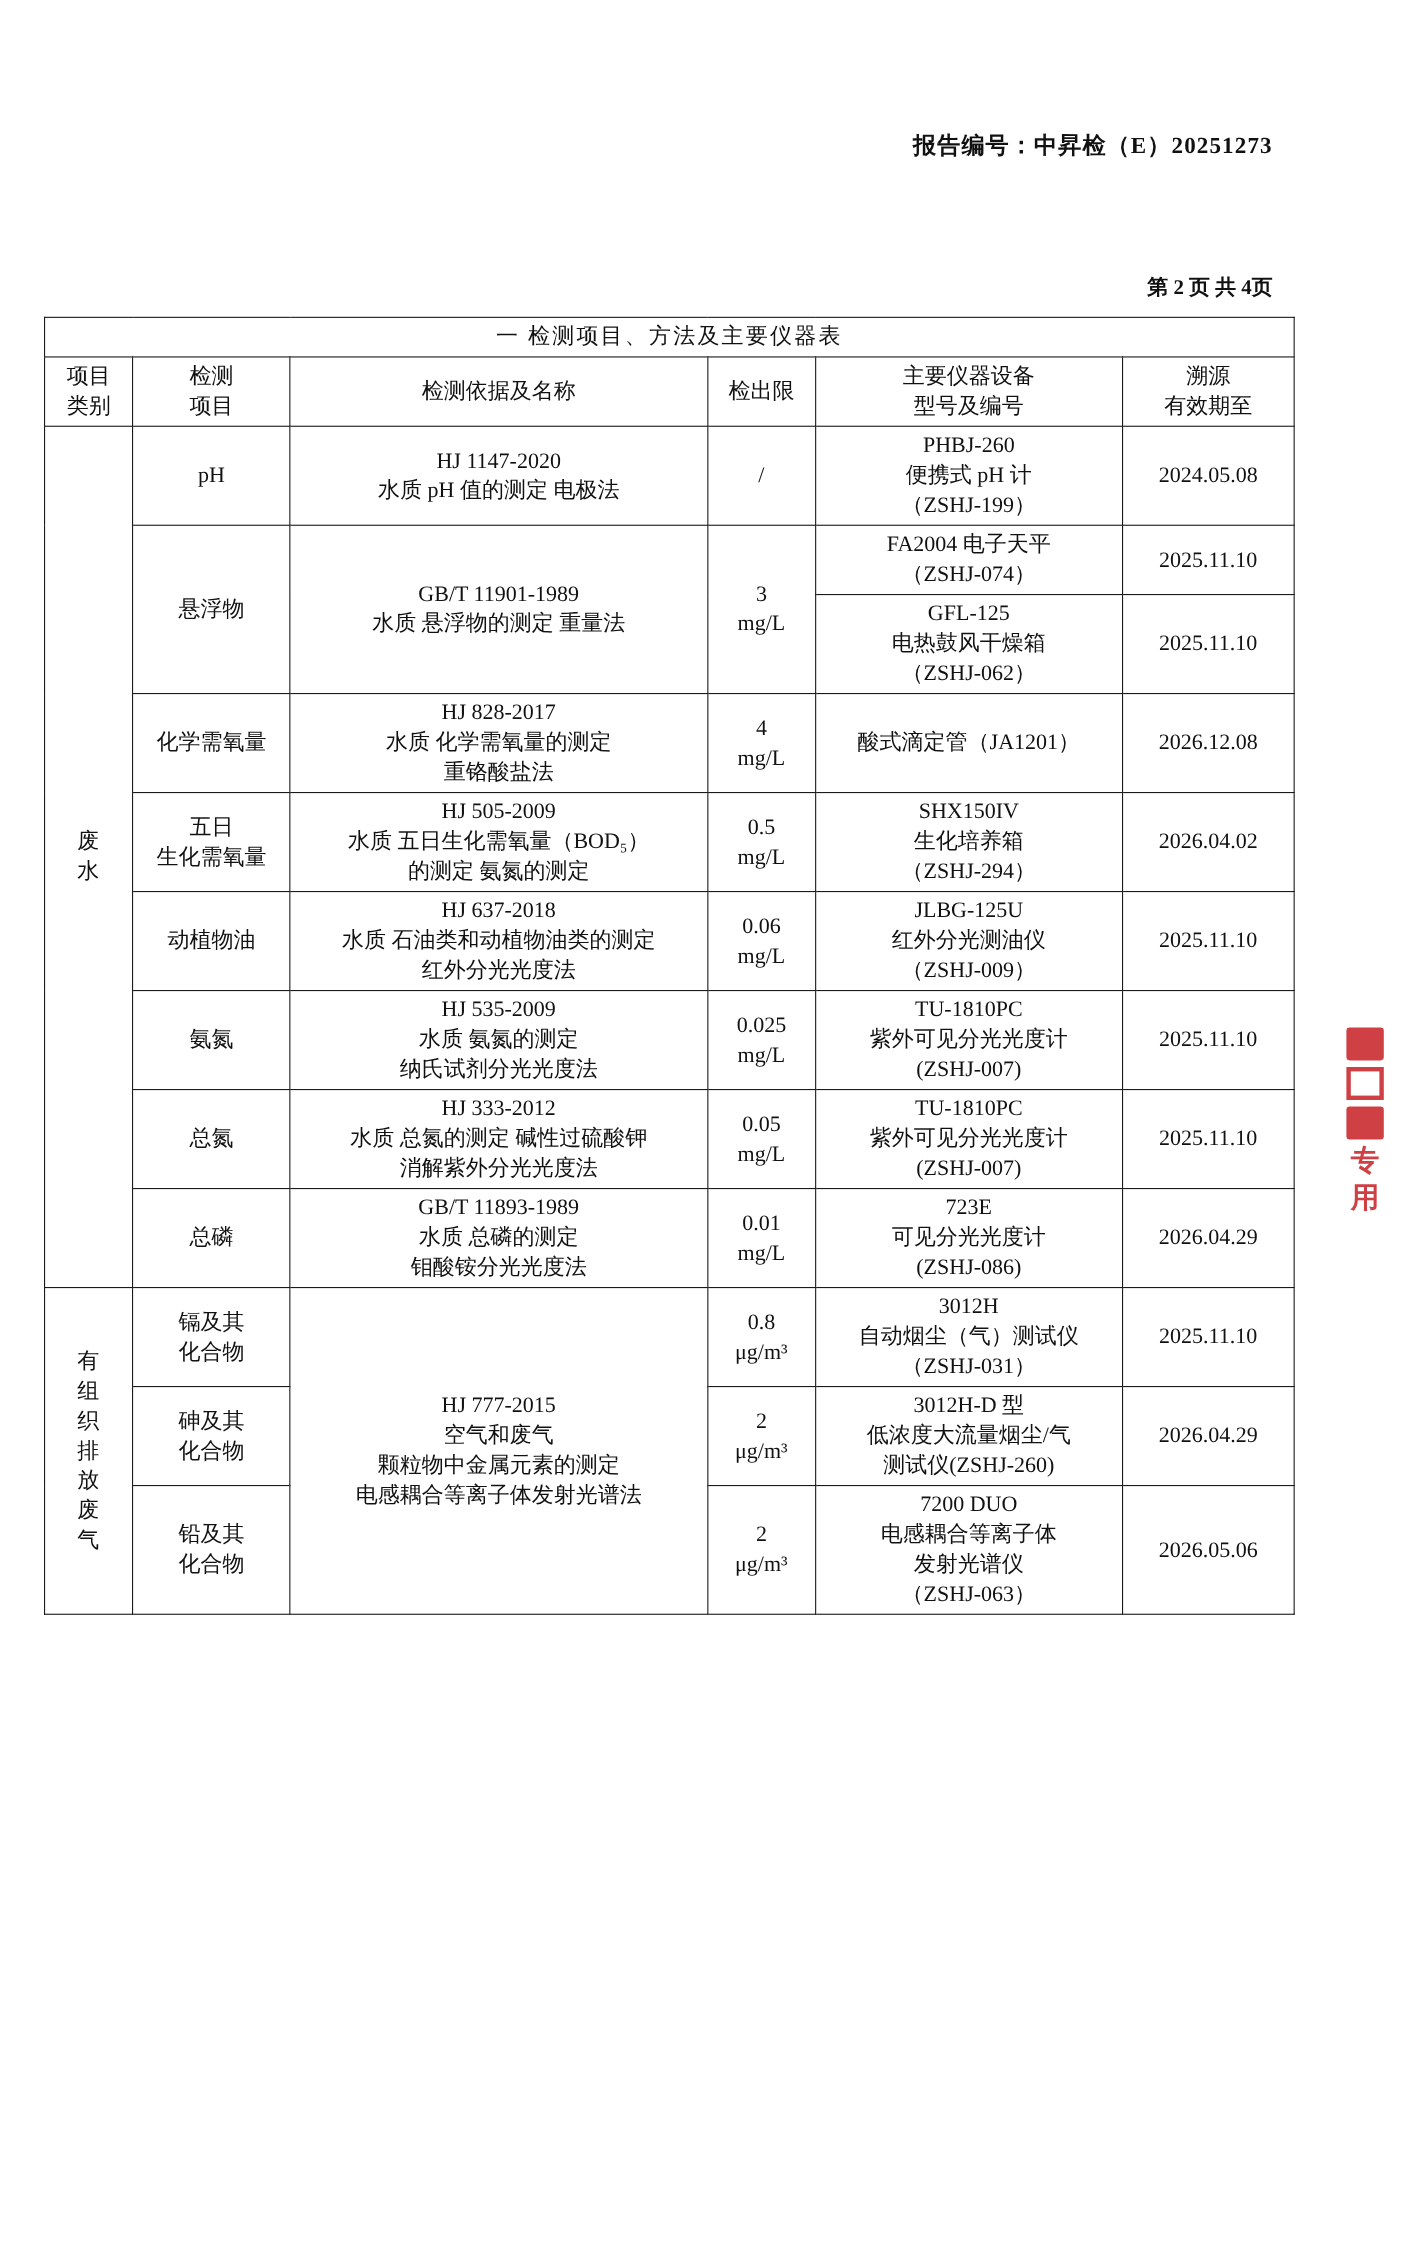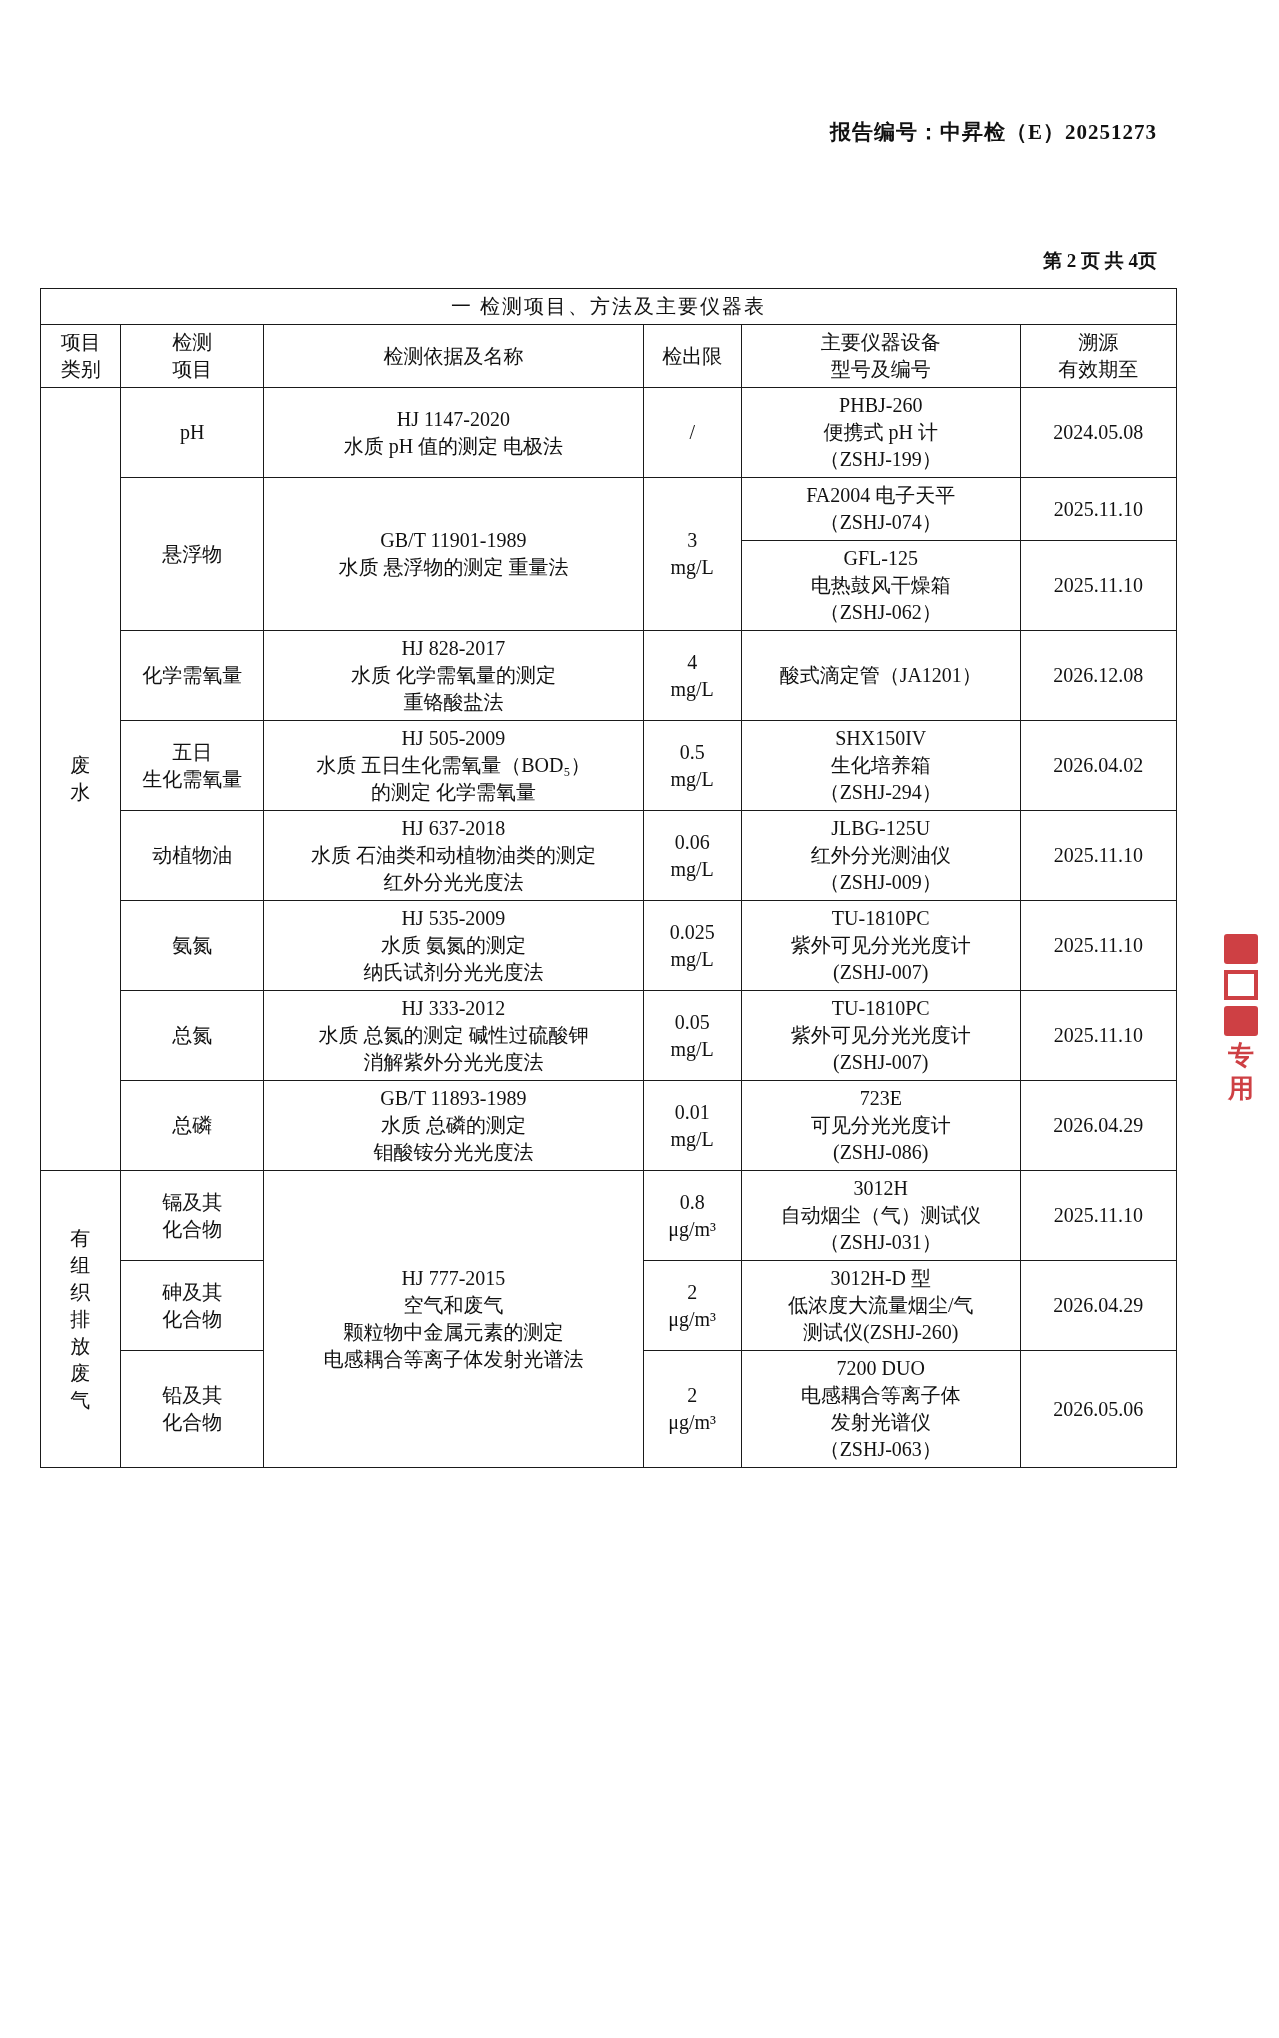--- a/index.html
+++ b/index.html
@@ -248,21 +248,21 @@
         </tr>
 
         <tr>
           <td class="item-cell">
             <div>五日</div>
             <div>生化需氧量</div>
           </td>
           <td class="std-cell">
             <div>HJ 505-2009</div>
             <div>水质 五日生化需氧量（BOD₅）</div>
-            <div>的测定 化学需氧量</div>
+            <div>的测定 氨氮的测定</div>
           </td>
           <td class="lim-cell">
             <div>0.5</div>
             <div>mg/L</div>
           </td>
           <td class="instr-cell">
             <div>SHX150IV</div>
             <div>生化培养箱</div>
             <div>（ZSHJ-294）</div>
           </td>

